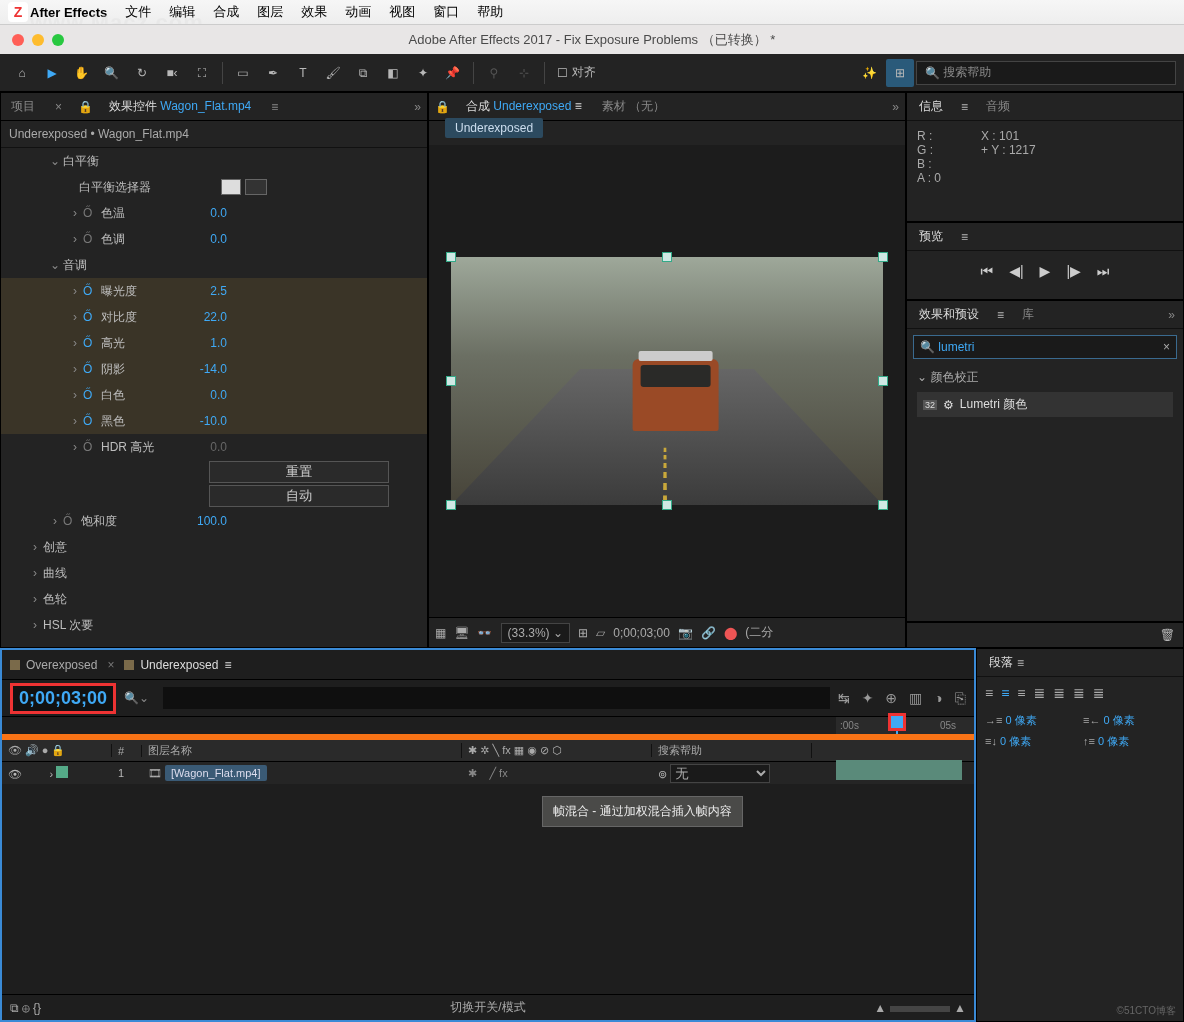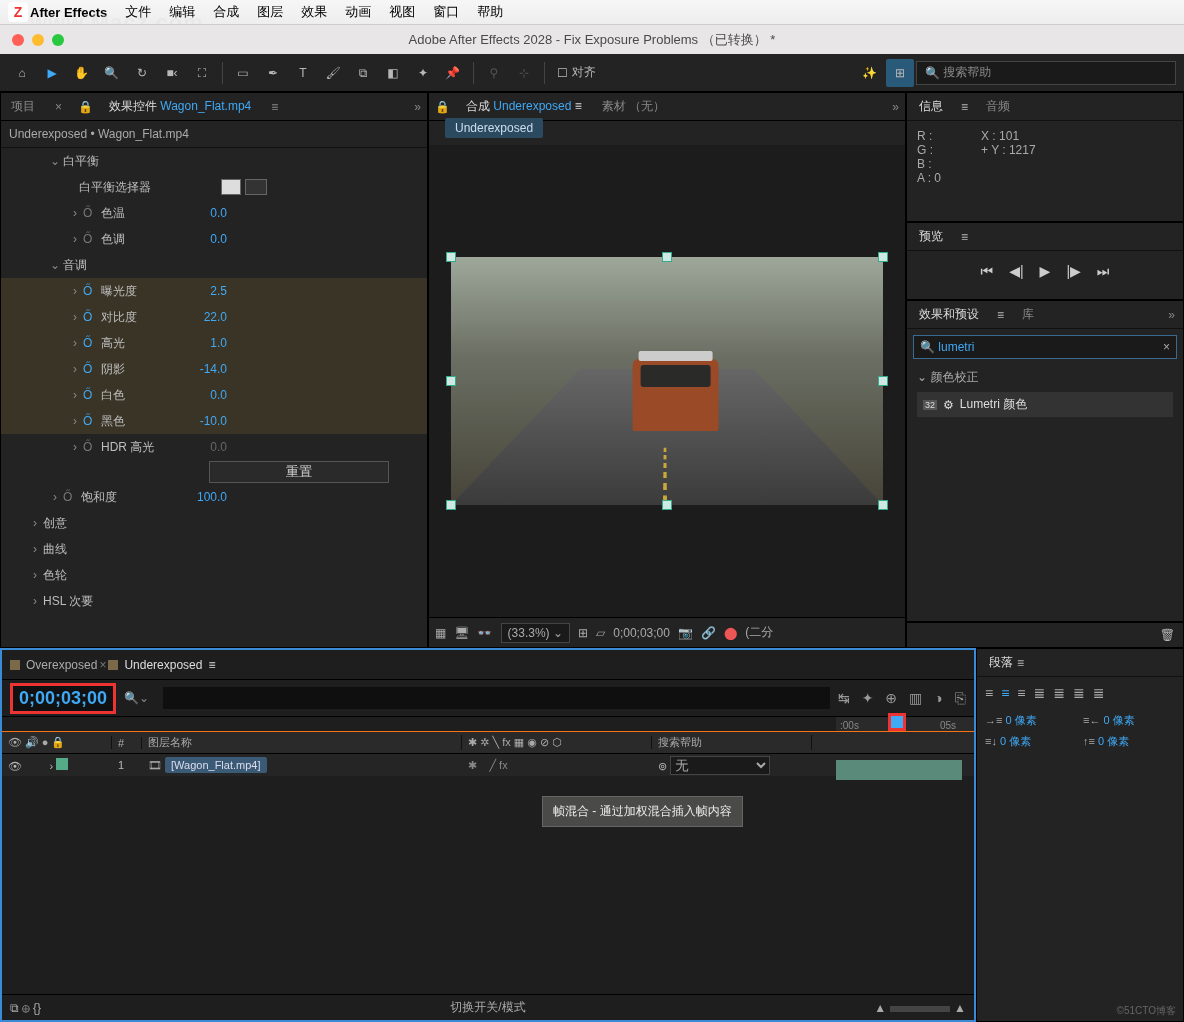--- a/index.html
+++ b/index.html
@@ -63,29 +63,29 @@
 .rpanel .hdr{height:28px;display:flex;align-items:center;padding:10px 8px;gap:14px;border-bottom:1px solid #111}
 .info-body{padding:8px 10px;height:70px;display:flex;gap:40px;font-size:12px;color:#aaa;font-family:monospace}
 .preview-ctrls{height:40px;display:flex;align-items:center;justify-content:center;gap:16px;font-size:14px;color:#ccc}
 .efsearch{margin:6px;background:#1a1a1a;border:1px solid #3a6a8f;height:24px;display:flex;align-items:center;padding:0 6px;color:#3fa9f5}
 .efsearch .x{margin-left:auto;color:#aaa}
 .efcat{padding:4px 10px;color:#aaa}
 .efitem{margin:2px 10px;padding:4px 6px;background:#333;display:flex;align-items:center;gap:6px;color:#ddd}
 
 .bottom{display:flex;height:374px}
 .timeline{width:976px;border:2px solid #3a8ad6;background:#1e1e1e;display:flex;flex-direction:column;position:relative}
-.tl-tabs{height:30px;display:flex;align-items:center;padding:0 8px;gap:2px;border-bottom:1px solid #000}
+.tl-tabs{height:30px;display:flex;align-items:center;padding:0 8px;gap:10px;border-bottom:1px solid #000}
 .tl-tabs .tt{display:flex;align-items:center;gap:6px;color:#aaa}
 .tl-tabs .tt.active{color:#ddd}
 .sq{width:10px;height:10px;background:#7a6a4a;display:inline-block}
 .tl-head{height:36px;display:flex;align-items:center;padding:0 8px;gap:8px}
 .timecode{color:#3fa9f5;font-size:18px;font-weight:bold;padding:2px 6px;border:3px solid #e33;background:#111}
 .tcin{flex:1;background:#0f0f0f;height:22px;margin-left:6px}
 .tlicons{display:flex;gap:12px;color:#999;font-size:14px}
-.ruler{height:16px;display:flex;border-top:1px solid #000;border-bottom:1px solid #f97316}
+.ruler{height:24px;display:flex;border-top:1px solid #000;border-bottom:6px solid #f97316}
 .ruler .left-r{width:834px}
 .ruler .right-r{flex:1;position:relative;background:#2a2a2a;font-size:10px;color:#888}
 .ruler .right-r span{position:absolute;top:3px}
 .playhead{position:absolute;top:0;bottom:0;width:2px;background:#3fa9f5}
 .ph-head{position:absolute;top:-4px;left:-8px;width:18px;height:18px;background:#3fa9f5;border:3px solid #e33}
 .colhdr{height:22px;display:flex;align-items:center;background:#2a2a2a;border-bottom:1px solid #000;font-size:11px;color:#aaa}
 .colhdr>div{padding:0 6px;border-right:1px solid #111}
 .layerrow{height:22px;display:flex;align-items:center;background:#252525;font-size:11px}
 .layerrow>div{padding:0 6px}
 .layername{background:#3a5a75;color:#dde;padding:2px 6px;border-radius:2px}
@@ -123,21 +123,21 @@
   <span>窗口</span>
   <span>帮助</span>
 </div>
 
 <div class="titlebar">
   <div class="traffic">
     <div class="tl r"></div>
     <div class="tl y"></div>
     <div class="tl g"></div>
   </div>
-  <div class="titletext">Adobe After Effects 2028 - Fix Exposure Problems （已转换） *</div>
+  <div class="titletext">Adobe After Effects 2017 - Fix Exposure Problems （已转换） *</div>
 </div>
 
 <div class="toolbar">
   <div class="tbtn">⌂</div>
   <div class="tbtn active">▶</div>
   <div class="tbtn">✋</div>
   <div class="tbtn">🔍</div>
   <div class="tbtn">↻</div>
   <div class="tbtn">■‹</div>
   <div class="tbtn">⛶</div>
@@ -260,20 +260,23 @@
       <div class="prow" style="color:#666">
           <span class="indent" style="width:60px"></span>
           <span class="tw">›</span>
           <span class="sw">Ő</span>
           <span class="nm">HDR 高光</span>
           <span class="val" style="color:#666">0.0</span>
         </div>
       <div class="btnrow">
           <button>重置</button>
         </div>
+      <div class="btnrow">
+          <button>自动</button>
+        </div>
       <div class="prow">
           <span class="indent" style="width:40px"></span>
           <span class="tw">›</span>
           <span class="sw">Ő</span>
           <span class="nm">饱和度</span>
           <span class="val">100.0</span>
         </div>
       <div class="prow">
           <span class="indent" style="width:20px"></span>
           <span class="tw">›</span>

